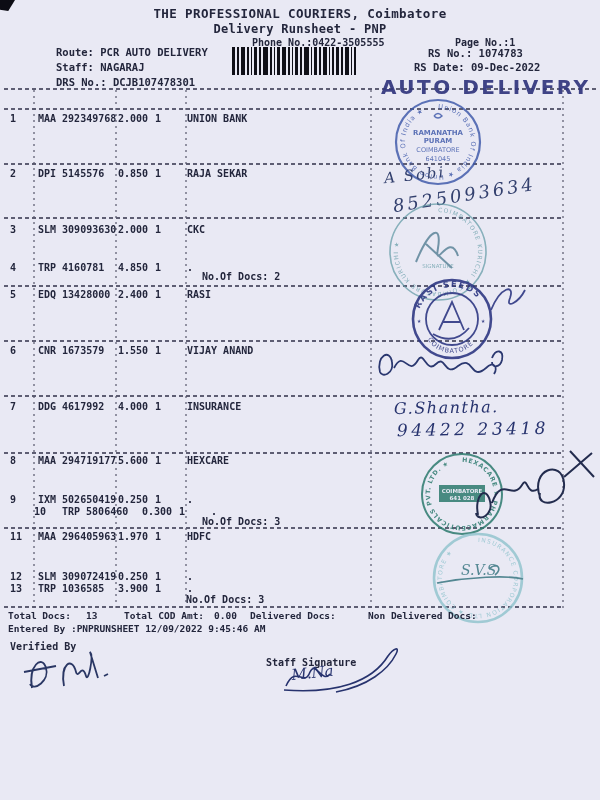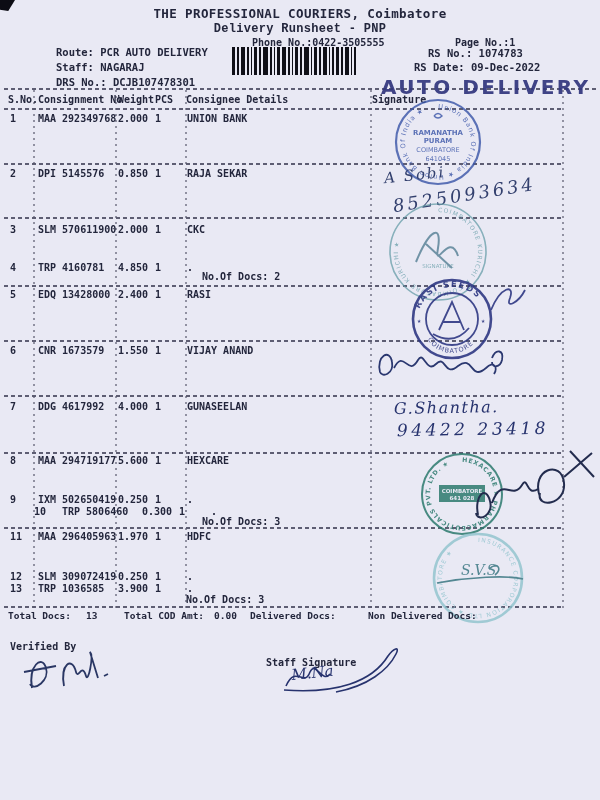--- a/index.html
+++ b/index.html
@@ -1,21 +1,21 @@
 <!DOCTYPE html>
 <html><head>
 <meta charset="utf-8">
 <style>
   html,body{margin:0;padding:0;}
   .page{position:relative;width:600px;height:800px;background:#e9e9f4;overflow:hidden;
         font-family:"DejaVu Sans Mono",monospace;color:#23263c;}
   .pt{position:absolute;white-space:pre;font-weight:bold;}
   .f10{font-size:10px;} .f95{font-size:9.5px;} .f105{font-size:10.5px;padding-left:44px;}
   .title{left:0;top:6px;width:600px;text-align:center;font-size:12.5px;letter-spacing:.4px;}
-  .subtitle{left:0;top:22px;width:600px;text-align:center;font-size:12px;letter-spacing:.3px;font-family:Liberation Mono, monospace;}
+  .subtitle{left:0;top:22px;width:600px;text-align:center;font-size:12px;letter-spacing:.3px;}
   .hdash{position:absolute;height:2px;background:repeating-linear-gradient(90deg,#45455c 0 4px,transparent 4px 7px);opacity:.85;}
   .vdash{position:absolute;width:2px;background:repeating-linear-gradient(180deg,#55556a 0 2px,transparent 2px 6px);opacity:.6;}
   .trow{position:absolute;left:0;width:600px;height:12px;}
   .trow span{position:absolute;white-space:pre;font-weight:bold;font-size:10px;}
   .c-sno{left:10px;} .c-cn{left:38px;} .c-wt{left:118px;} .c-pcs{left:155px;} .c-con{left:187px;}
   .auto{left:381px;top:75px;font-family:"DejaVu Sans",sans-serif;font-size:20px;font-weight:bold;
         letter-spacing:2.5px;color:#31357d;opacity:.92;}
   .hand{position:absolute;font-family:"DejaVu Serif",serif;font-style:italic;white-space:pre;}
   .stamp{position:absolute;}
   .corner{position:absolute;left:0;top:0;width:15px;height:11px;background:#0c0c14;
@@ -83,46 +83,38 @@
   <div class="hdash" style="left:4px;top:606px;width:560px;"></div>
 
   <div class="vdash" style="left:33px;top:90px;height:518px;"></div>
   <div class="vdash" style="left:115px;top:90px;height:518px;"></div>
   <div class="vdash" style="left:185px;top:90px;height:518px;"></div>
   <div class="vdash" style="left:370px;top:90px;height:518px;"></div>
   <div class="vdash" style="left:562px;top:90px;height:518px;"></div>
 
   <div class="pt auto">AUTO DELIVERY</div>
 
-  <div class="trow" style="top:94px;">
-    <span style="left:8px;">S.No.</span>
-    <span style="left:38px;">Consignment No</span>
-    <span style="left:118px;">Weight</span>
-    <span style="left:155px;">PCS</span>
-    <span style="left:186px;">Consignee Details</span>
-    <span style="left:372px;">Signature</span>
-  </div>
 
   <div class="trow" style="top:113px;">
     <span class="c-sno">1</span>
     <span class="c-cn">MAA 292349768</span>
     <span class="c-wt">2.000</span>
     <span class="c-pcs">1</span>
     <span class="c-con">UNION BANK</span>
   </div>
   <div class="trow" style="top:168px;">
     <span class="c-sno">2</span>
     <span class="c-cn">DPI 5145576</span>
     <span class="c-wt">0.850</span>
     <span class="c-pcs">1</span>
     <span class="c-con">RAJA SEKAR</span>
   </div>
   <div class="trow" style="top:224px;">
     <span class="c-sno">3</span>
-    <span class="c-cn">SLM 570611900</span>
+    <span class="c-cn">SLM 309093630</span>
     <span class="c-wt">2.000</span>
     <span class="c-pcs">1</span>
     <span class="c-con">CKC</span>
   </div>
   <div class="trow" style="top:262px;">
     <span class="c-sno">4</span>
     <span class="c-cn">TRP 4160781</span>
     <span class="c-wt">4.850</span>
     <span class="c-pcs">1</span>
     <span class="c-con">.</span>
@@ -139,21 +131,21 @@
     <span class="c-cn">CNR 1673579</span>
     <span class="c-wt">1.550</span>
     <span class="c-pcs">1</span>
     <span class="c-con">VIJAY ANAND</span>
   </div>
   <div class="trow" style="top:401px;">
     <span class="c-sno">7</span>
     <span class="c-cn">DDG 4617992</span>
     <span class="c-wt">4.000</span>
     <span class="c-pcs">1</span>
-    <span class="c-con">GUNASEELAN</span>
+    <span class="c-con">INSURANCE</span>
   </div>
   <div class="trow" style="top:455px;">
     <span class="c-sno">8</span>
     <span class="c-cn">MAA 294719177</span>
     <span class="c-wt">5.600</span>
     <span class="c-pcs">1</span>
     <span class="c-con">HEXCARE</span>
   </div>
   <div class="trow" style="top:494px;">
     <span class="c-sno">9</span>
@@ -279,20 +271,21 @@
     <text x="32" y="46" font-family="DejaVu Serif, serif" font-style="italic" font-size="14" fill="#2e6f7a">S.V.S</text>
     <path d="M8,54 C40,48 78,46 94,50 M60,40 C68,32 74,40 66,46" fill="none" stroke="#2e6f7a" stroke-width="1.6"></path>
   </svg>
 
   <div class="pt f95" style="left:8px;top:610px;">Total Docs:</div>
   <div class="pt f95" style="left:86px;top:610px;">13</div>
   <div class="pt f95" style="left:124px;top:610px;">Total COD Amt:</div>
   <div class="pt f95" style="left:214px;top:610px;">0.00</div>
   <div class="pt f95" style="left:250px;top:610px;">Delivered Docs:</div>
   <div class="pt f95" style="left:368px;top:610px;">Non Delivered Docs:</div>
+  <div class="pt f95" style="left:8px;top:623px;">Entered By :PNPRUNSHEET 12/09/2022 9:45:46 AM</div>
   <div class="pt f10" style="left:10px;top:641px;">Verified By</div>
   <div class="pt f10" style="left:266px;top:645px;margin-top:12px;">Staff Signature</div>
 
   <svg class="stamp" style="left:18px;top:646px;" width="100" height="58" viewBox="0 0 100 58">
     <path d="M14,42 C10,20 24,8 28,22 C32,34 16,46 12,38 M6,26 L38,20 M46,40 C42,18 54,10 58,26 C60,34 64,16 68,30 C70,38 76,10 72,6 L80,32 M86,30 l4,-2" fill="none" stroke="#2a3764" stroke-width="1.8"></path>
   </svg>
 
   <svg class="stamp" style="left:276px;top:640px;" width="140" height="58" viewBox="0 0 140 58">
     <path d="M10,46 C20,24 28,48 34,32 C40,20 46,44 54,34 M8,50 C60,54 96,42 112,16 C118,8 124,6 120,14 C112,30 92,46 60,52" fill="none" stroke="#27336e" stroke-width="1.6"></path>
     <text x="16" y="40" font-family="DejaVu Serif, serif" font-style="italic" font-size="15" fill="#27336e" transform="rotate(-6 16 40)">M.Na</text>

